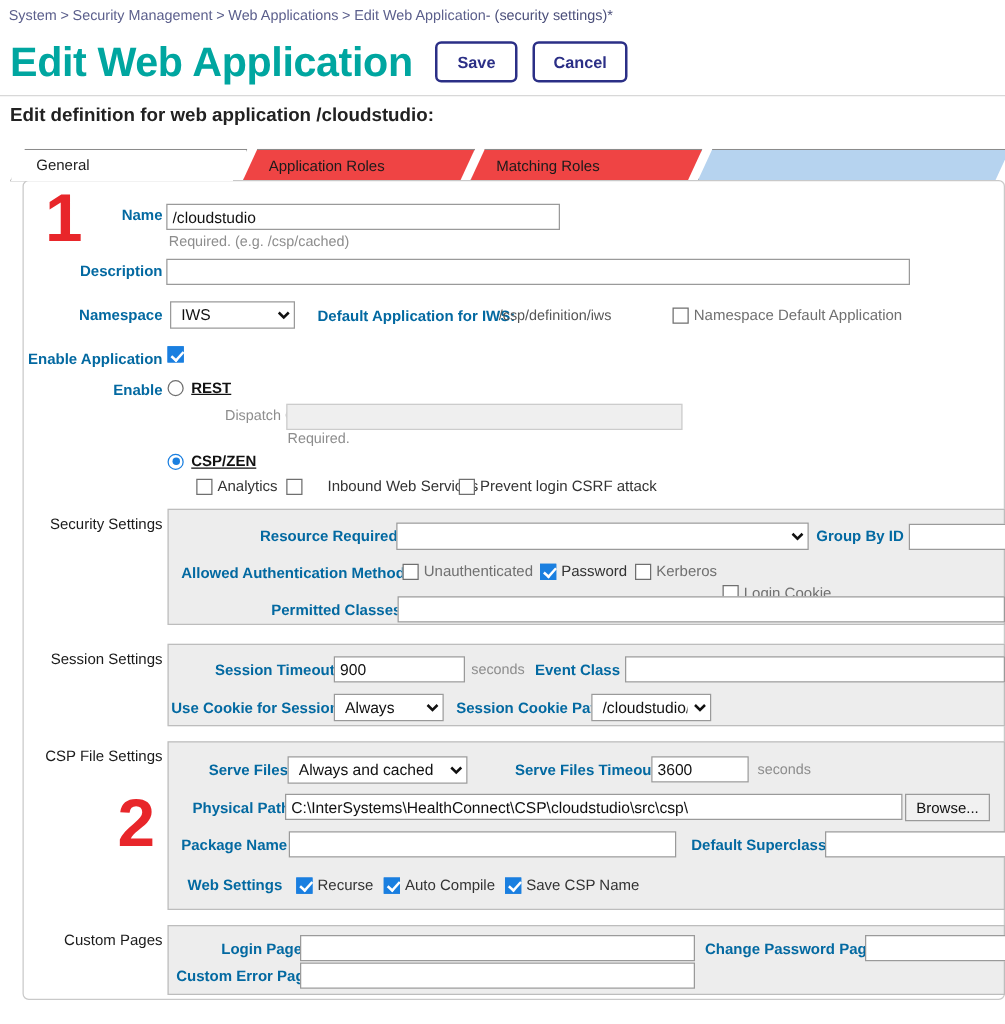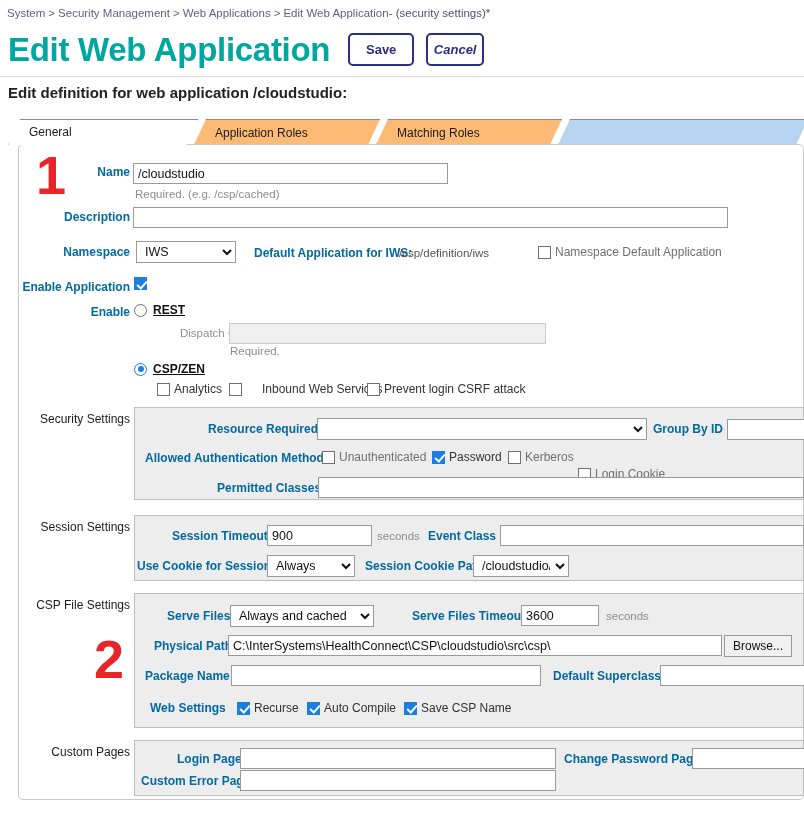--- a/index.html
+++ b/index.html
@@ -33,21 +33,21 @@
   }
   .btns { display: flex; gap: 12px; margin-left: 18px; }
   .hbtn {
     border: 2px solid #2b2f86; border-radius: 5px;
     background: #ffffff; color: #2b2f86;
     font-family: "Liberation Sans", sans-serif;
     font-size: 13px; font-weight: bold;
     padding: 7px 0; width: 66px; text-align: center;
     cursor: pointer;
   }
-  .hbtn.wide { width: 58px; font-style: italic; }
+  .hbtn.wide { width: 76px; }
 
   .hrule {
     position: absolute; left: 0; top: 76px; width: 804px;
     border-top: 1px solid #d8d8d8;
   }
 
   .subtitle {
     position: absolute; left: 8px; top: 84px;
     font-size: 15px; font-weight: bold; color: #222;
   }
@@ -62,21 +62,21 @@
   }
   .tab {
     position: absolute; bottom: 0; height: 26px;
     display: flex; align-items: center;
     font-size: 12px; color: #1b1b1b;
     padding: 0 14px 0 20px;
     border: 1px solid #8b8b8b; border-bottom: none;
     cursor: pointer;
     clip-path: polygon(12px 0, 100% 0, calc(100% - 12px) 100%, 0 100%);
   }
-  .tab.inactive { background: #fdba74; }
+  .tab.inactive { background: #ef4444; }
   .tab.active { background: #ffffff; border-bottom: 1px solid #ffffff; z-index: 3; }
   .tab-blank { background: #b6d3ef; }
 
   
   .formframe {
     position: absolute; left: 18px; top: 144px;
     width: 786px; height: 656px;
     border: 1px solid #c9c9c9; border-radius: 5px;
     background: #ffffff;
   }

